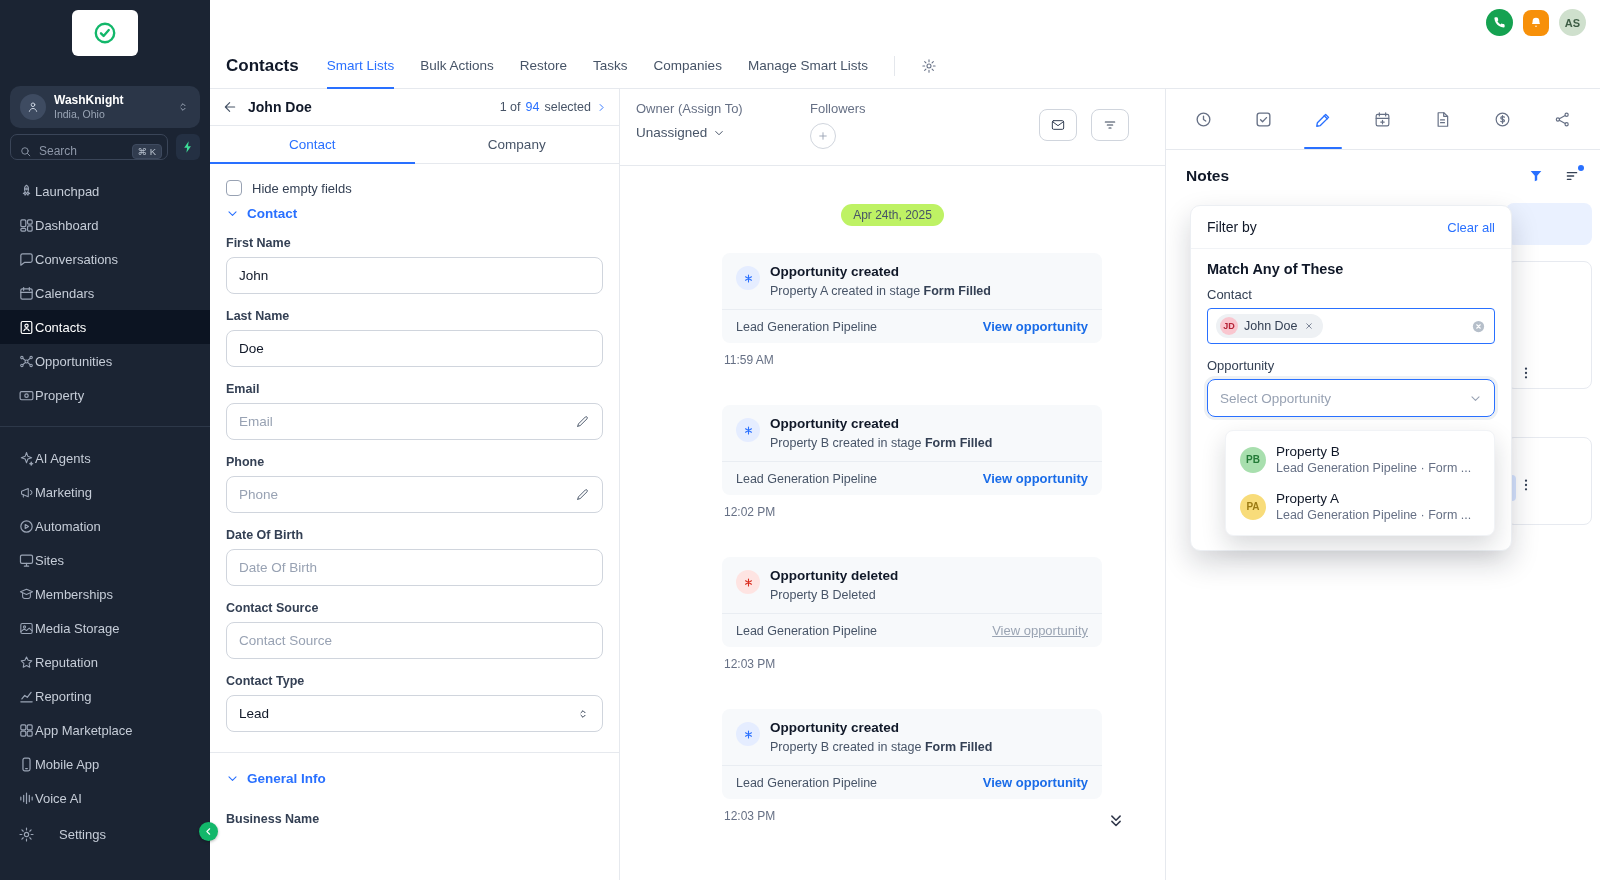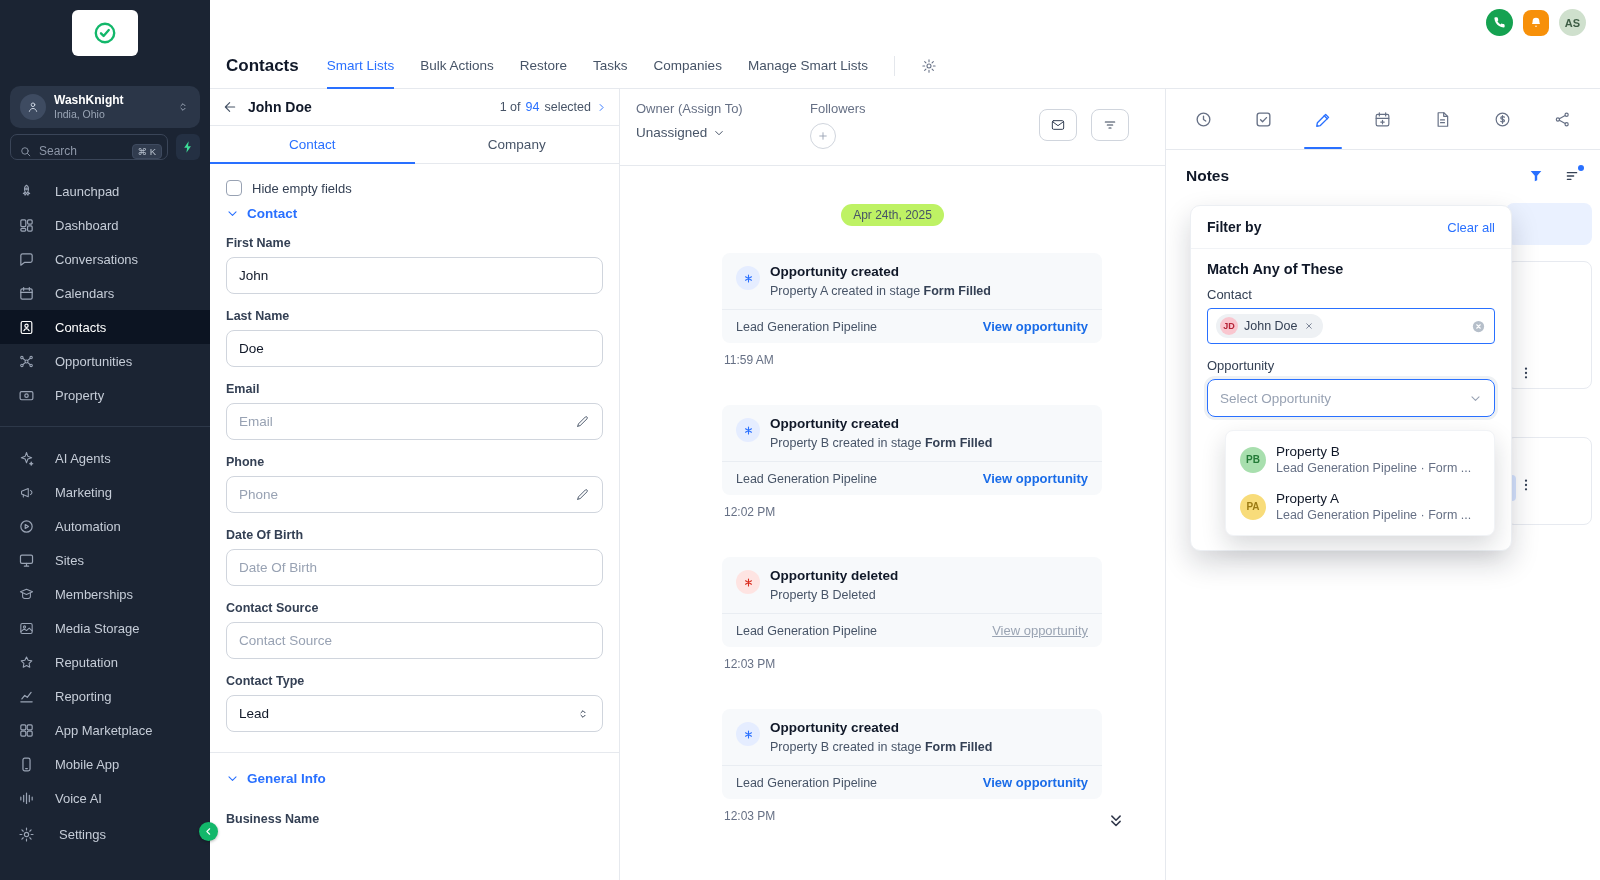--- a/index.html
+++ b/index.html
@@ -18,21 +18,21 @@
 .account{margin:0 10px 6px;height:42px;background:#2b3648;border-radius:10px;display:flex;align-items:center;gap:8px;padding:0 10px;cursor:pointer}
 .acc-avatar{width:26px;height:26px;border-radius:50%;background:#3e4b61;color:#c9d2e0;display:flex;align-items:center;justify-content:center}
 .acc-name{font-size:12px;font-weight:700;color:#fff;line-height:1.25}
 .acc-loc{font-size:10.5px;color:#9aa5b5;line-height:1.25}
 .acc-chev{margin-left:auto;color:#9aa5b5}
 .search-row{margin:0 10px;height:26px;display:flex;gap:8px;align-items:center}
 .searchbox{flex:1;height:26px;border:1px solid #3a4558;border-radius:7px;display:flex;align-items:center;gap:7px;padding:8px 5px 0 8px;color:#8d97a8;font-size:12px}
 .kbd{margin-left:auto;background:#313c4f;border:1px solid #3e4a5f;border-radius:4px;font-size:9.5px;padding:1px 5px;color:#b7c0cd;white-space:nowrap}
 .bolt-btn{width:24px;height:26px;border-radius:6px;background:#243043;border:none;color:#3ddc97;display:flex;align-items:center;justify-content:center;cursor:pointer}
 .nav{margin-top:14px;height:630px;overflow:hidden}
-.nav-item{height:34px;display:flex;align-items:center;gap:20px;padding:0 18px;color:#c6cdd8;font-size:13px;cursor:pointer;white-space:nowrap}
+.nav-item{height:34px;display:flex;align-items:center;gap:0;padding:0 18px;color:#c6cdd8;font-size:13px;cursor:pointer;white-space:nowrap}
 .nav-item .ic{color:#9aa4b5}
 .nav-item.active{background:#0c1422;color:#fff}
 .nav-item.active .ic{color:#fff}
 .nav-divider{height:1px;background:#2d3849;margin:14px 0}
 .settings-item{margin-top:13px;height:34px;display:flex;align-items:center;gap:24px;padding:0 18px;color:#c6cdd8;font-size:13px;cursor:pointer}
 .settings-item .ic{color:#9aa4b5}
 .collapse-btn{position:absolute;left:199px;top:822px;width:19px;height:19px;border-radius:50%;background:#12b76a;border:none;color:#fff;display:flex;align-items:center;justify-content:center;z-index:30;cursor:pointer;box-shadow:0 1px 3px rgba(0,0,0,.3)}
 
 
 .topbar{position:absolute;left:210px;right:0;top:0;height:89px;background:#fff;border-bottom:1px solid #e6e9ee}
@@ -117,21 +117,21 @@
 .frag-card2{top:348px;right:8px;width:86px;height:88px;border:1px solid #e7eaf0;border-radius:8px}
 .frag-kebab{color:#344054;cursor:pointer}
 .frag-n{left:30px;top:350px;font-size:13.5px;font-weight:700;color:#101828}
 .frag-a{left:30px;top:384px;font-size:12.5px;color:#475467}
 .frag-c{left:30px;top:401px;font-size:12.5px;color:#475467}
 .frag-pill{left:330px;top:386px;width:20px;height:26px;background:#d6e4ff;border-radius:4px}
 
 
 .popup{position:absolute;left:24px;top:116px;width:322px;background:#fff;border:1px solid #eceff3;border-radius:10px;box-shadow:0 12px 28px rgba(16,24,40,.18);z-index:10}
 .pp-head{padding:13px 16px;display:flex;align-items:center;justify-content:space-between;border-bottom:1px solid #f1f3f6}
-.pp-title{font-size:14px;font-weight:700;color:#101828}
+.pp-title{font-size:14px;font-weight:400;color:#101828}
 .pp-clear{font-size:13px;color:#2970ff;font-weight:500;cursor:pointer}
 .pp-body{padding:12px 16px 14px}
 .pp-match{font-size:14.5px;font-weight:700;color:#101828;margin-bottom:10px}
 .pp-label{font-size:13px;color:#344054;margin-bottom:6px}
 .chipbox{border:1.5px solid #2970ff;border-radius:4px;padding:5px 8px;display:flex;align-items:center;gap:6px;cursor:text}
 .chip{background:#eef1f4;border-radius:14px;padding:3px 9px 3px 4px;display:flex;align-items:center;gap:6px}
 .chip-av{width:18px;height:18px;border-radius:50%;background:#f9c6cf;color:#b42336;font-size:9px;font-weight:700;display:flex;align-items:center;justify-content:center}
 .chip-name{font-size:12.5px;color:#344054}
 .chip-x{color:#667085;cursor:pointer;display:inline-flex}
 .chip-clear{margin-left:auto;cursor:pointer}

